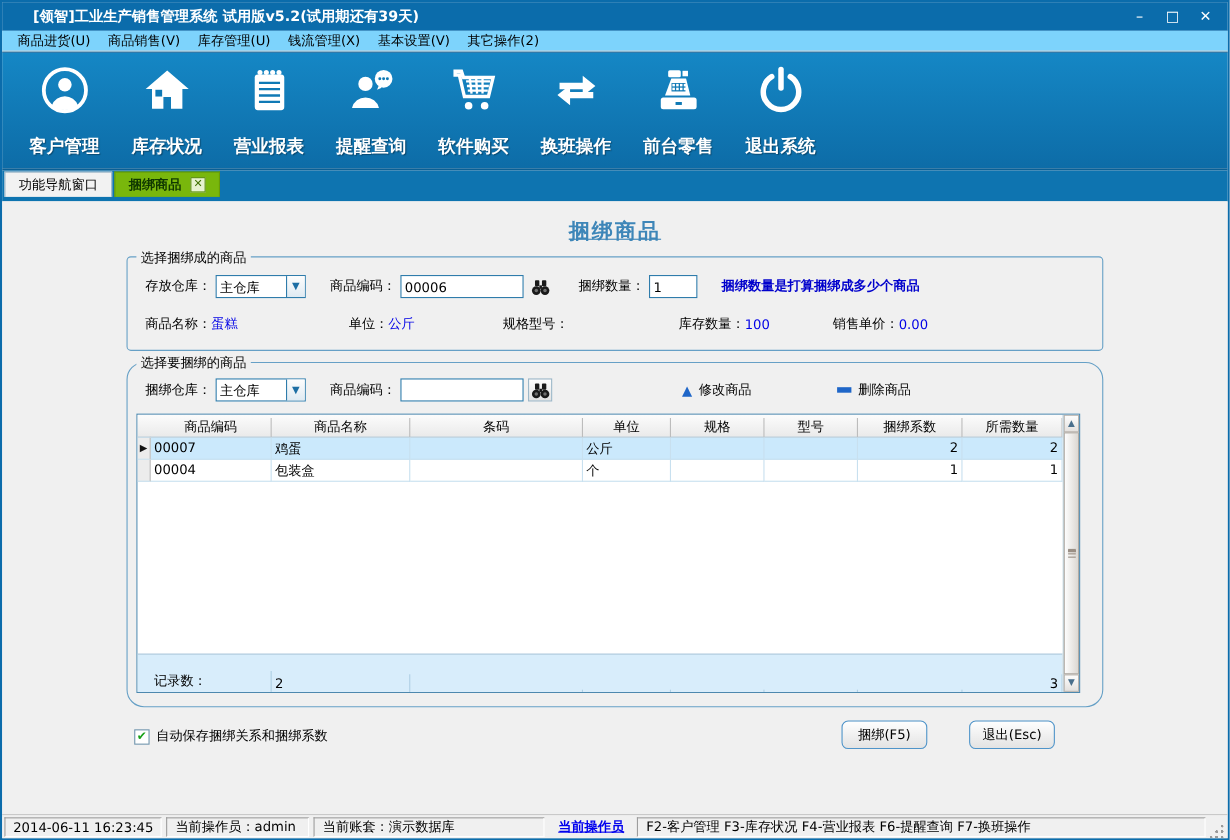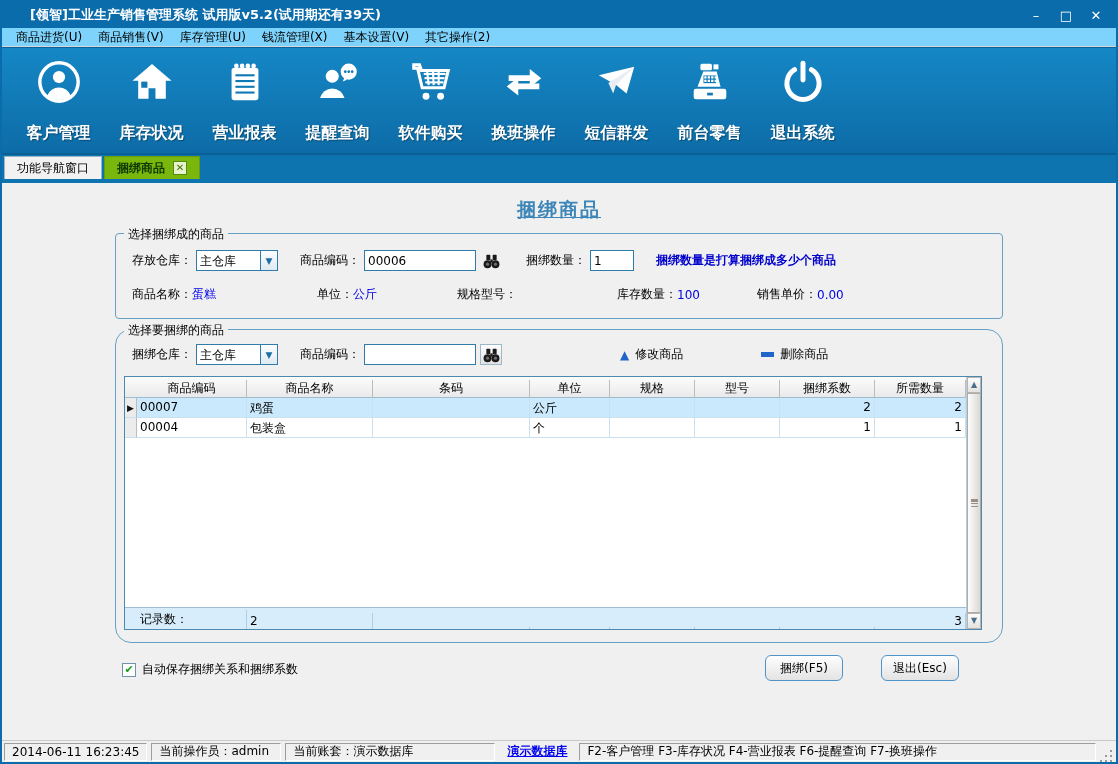--- a/index.html
+++ b/index.html
@@ -63,21 +63,21 @@
   
   .grid { position:absolute; left:8px; top:46px; width:858px; height:254px; border:1px solid #4d88ae; background:#fff; display:flex; flex-direction:column; }
   .grid-main { flex:1; display:flex; flex-direction:column; overflow:hidden; }
   .g-row { display:flex; flex:0 0 auto;align-items:flex-end; }
   .g-head { height:21px; background:linear-gradient(#fcfcfc,#e9e9e9); }
   .g-head .gc { border-right:1px solid #bcbcbc; border-bottom:1px solid #9fbdd2; display:flex; align-items:center; justify-content:center; font-size:12px; }
   .g-body { flex:1; background:#fff; position:relative; }
   .g-r { height:20px; display:flex; }
   .g-r .gc { border-right:1px solid #c8e0ef; border-bottom:1px solid #c8e0ef; padding:2px 3px; overflow:hidden; white-space:nowrap; }
   .g-r.selected { background:#cbe9fc; }
-  .g-foot { height:22px; background:#d8edfb; border-top:1px solid #9fbdd2; }
+  .g-foot { height:35px; background:#d8edfb; border-top:1px solid #9fbdd2; }
   .g-foot .gc { border-right:1px solid #aecfe4; padding:1px 3px; white-space:nowrap; }
   .gc.num { text-align:right; justify-content:flex-end; display:block; }
   .gc.marker { background:#ececec; border-right:1px solid #bcbcbc; padding:0; text-align:center; font-size:9px; line-height:20px; color:#111; }
   .g-foot .gc.marker { background:#e4e4e4; }
   .cw0{width:12px;flex:0 0 12px;} .cw1{width:110px;flex:0 0 110px;} .cw2{width:126px;flex:0 0 126px;}
   .cw3{width:157px;flex:0 0 157px;} .cw4{width:80px;flex:0 0 80px;} .cw5{width:85px;flex:0 0 85px;}
   .cw6{width:85px;flex:0 0 85px;} .cw7{width:95px;flex:0 0 95px;} .cw8{width:91px;flex:0 0 91px;}
 
   .vscroll { width:15px; flex:0 0 15px; background:#efedeb; border-left:1px solid #b5cfe0; display:flex; flex-direction:column; }
   .vs-btn { height:16px; background:linear-gradient(#fdfdfd,#e4e1de); border:1px solid #b9b4ae; color:#4a6f8c; font-size:8px; text-align:center; line-height:14px; cursor:pointer; }
@@ -202,29 +202,20 @@
       <span class="tb-label">软件购买</span>
     </div>
     <div class="tb-item">
       <span class="tb-icon">
         <svg width="46" height="46" viewBox="0 0 24 24">
             <path d="M4 8.5h11V5.2L21 10l-6 4.8v-3.3H4z" fill="#fff"></path>
             <path d="M20 18.8H9v3.3L3 17.3l6-4.8v3.3h11z" fill="#fff" transform="translate(0,-3)"></path>
           </svg>
       </span>
       <span class="tb-label">换班操作</span>
-    </div>
-    <div class="tb-item">
-      <span class="tb-icon">
-        <svg width="46" height="46" viewBox="0 0 24 24">
-            <path d="M2.5 8.5 21 4l-4 14-5.5-4.5z" fill="#fff"></path>
-            <path d="M11.5 13.5 10 18l-2.5-5.5L21 4z" fill="#e8eef3"></path>
-          </svg>
-      </span>
-      <span class="tb-label">短信群发</span>
     </div>
     <div class="tb-item">
       <span class="tb-icon">
         <svg width="46" height="46" viewBox="0 0 24 24">
             <rect x="7" y="2.5" width="6" height="3.4" rx=".8" fill="#fff"></rect>
             <rect x="13.8" y="2.8" width="2.6" height="2.6" fill="#fff"></rect>
             <path d="M8.5 6.5h7l2 8h-12z" fill="#fff"></path>
             <g fill="#0f79b5">
               <rect x="8.6" y="8.6" width="6.6" height="4"></rect>
             </g>
@@ -426,18 +417,18 @@
       <span class="lbl">自动保存捆绑关系和捆绑系数</span>
     </div>
     <button class="btn btn-bind">捆绑(F5)</button>
     <button class="btn btn-exit">退出(Esc)</button>
   </div>
 
   <div class="statusbar">
     <span class="sb-panel">2014-06-11 16:23:45</span>
     <span class="sb-panel" style="min-width:130px;">当前操作员：admin</span>
     <span class="sb-panel" style="min-width:210px;">当前账套：演示数据库</span>
-    <span class="sb-link">演示数据库</span>
+    <span class="sb-link">当前操作员</span>
     <span class="sb-panel sb-hotkeys">F2-客户管理 F3-库存状况 F4-营业报表 F6-提醒查询 F7-换班操作</span>
     <span class="sb-grip"></span>
   </div>
 
 </div>
 
 </body></html>

